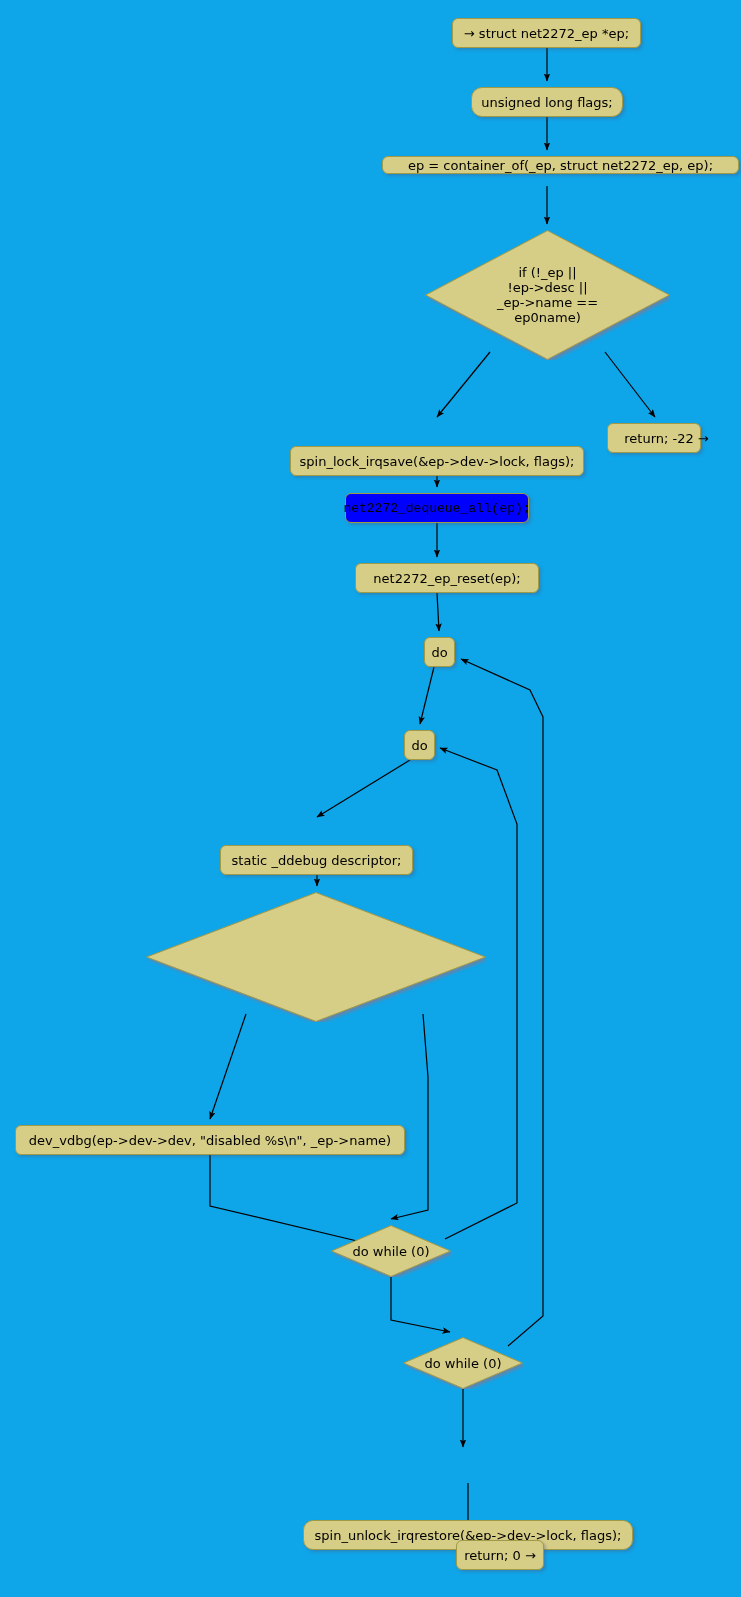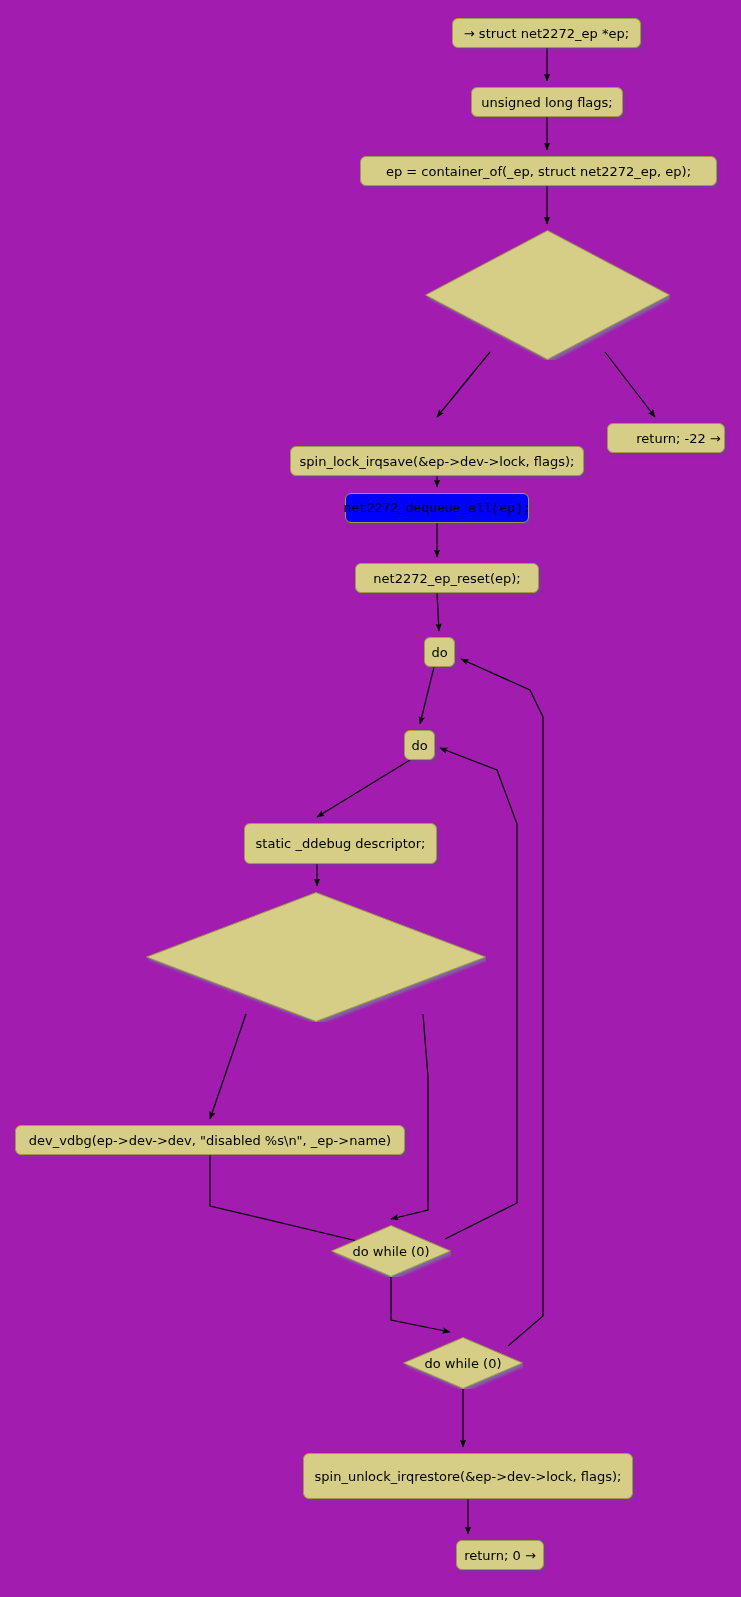--- a/index.html
+++ b/index.html
@@ -7,21 +7,21 @@
     padding: 0;
     background: #ffffff;
   }
   body {
     font-family: "DejaVu Sans", sans-serif;
   }
   #canvas {
     position: relative;
     width: 741px;
     height: 1597px;
-    background: #a21caf;
+    background: #0ea5e9;
     overflow: hidden;
   }
   #edges {
     position: absolute;
     left: 0;
     top: 0;
     width: 741px;
     height: 1597px;
     pointer-events: none;
   }
@@ -98,39 +98,42 @@
         <polyline points="445,1239 517,1203 517,824 497,770 440,748" fill="none" stroke="#000000" stroke-width="1.2" marker-end="url(#arrowhead)"></polyline>
         <polyline points="391,1277 391,1320 450,1332" fill="none" stroke="#000000" stroke-width="1.2" marker-end="url(#arrowhead)"></polyline>
         <polyline points="508,1346 543,1316 543,717 530,690 461,659" fill="none" stroke="#000000" stroke-width="1.2" marker-end="url(#arrowhead)"></polyline>
         <polyline points="463,1389 463,1447" fill="none" stroke="#000000" stroke-width="1.2" marker-end="url(#arrowhead)"></polyline>
         <polyline points="468,1483 468,1534" fill="none" stroke="#000000" stroke-width="1.2" marker-end="url(#arrowhead)"></polyline>
       </g>
   </svg>
 
   <div id="node-group">
       <div class="node rect" style="left: 452px; top: 18px; width: 189px; height: 30px;"><span>→ struct net2272_ep *ep;</span></div>
-      <div class="node rect" style="left: 471px; top: 87px; width: 152px; height: 30px;"><span>unsigned long flags;</span></div>
-      <div class="node rect" style="left: 360px; top: 156px; width: 357px; height: 30px;"><span>ep = container_of(_ep, struct net2272_ep, ep);</span></div>
+      <div class="node rect" style="left: 471px; top: 87px; width: 152px; height: 30px; border-radius: 11px;"><span>unsigned long flags;</span></div>
+      <div class="node rect" style="left: 382px; top: 156px; width: 357px; height: 18px;"><span>ep = container_of(_ep, struct net2272_ep, ep);</span></div>
       <div class="node diamond" style="left: 425px; top: 230px; width: 245px; height: 130px;"><svg class="dshape" viewBox="0 0 245 130" preserveAspectRatio="none">
           <polygon points="122.5,0.6 244.4,65 122.5,129.4 0.6,65" fill="#d6cd87" stroke="#a09a46" stroke-width="1" filter="url(#nodeshadow)"></polygon>
-        </svg></div>
+        </svg><span class="dlabel">if (!_ep ||
+!ep-&gt;desc ||
+_ep-&gt;name ==
+ep0name)</span></div>
       <div class="node rect" style="left: 290px; top: 423px; width: 294px; height: 30px; margin-top: 23px;"><span>spin_lock_irqsave(&amp;ep-&gt;dev-&gt;lock, flags);</span></div>
-      <div class="node rect" style="left: 607px; top: 423px; width: 118px; height: 30px; padding-left: 32px;"><span>return; -22 →</span></div>
+      <div class="node rect" style="left: 607px; top: 423px; width: 94px; height: 30px; padding-left: 32px;"><span>return; -22 →</span></div>
       <div class="node rect hl" style="left: 345px; top: 493px; width: 184px; height: 30px; font-family: Liberation Mono, monospace;"><span>net2272_dequeue_all(ep);</span></div>
       <div class="node rect" style="left: 355px; top: 563px; width: 184px; height: 30px;"><span>net2272_ep_reset(ep);</span></div>
       <div class="node rect" style="left: 424px; top: 637px; width: 31px; height: 30px;"><span>do</span></div>
       <div class="node rect" style="left: 404px; top: 730px; width: 31px; height: 30px;"><span>do</span></div>
-      <div class="node rect" style="left: 220px; top: 823px; width: 193px; height: 41px; margin-left: 24px;"><span>static _ddebug descriptor;</span></div>
+      <div class="node rect" style="left: 220px; top: 845px; width: 193px; height: 30px;"><span>static _ddebug descriptor;</span></div>
       <div class="node diamond" style="left: 146px; top: 892px; width: 340px; height: 130px;"><svg class="dshape" viewBox="0 0 340 130" preserveAspectRatio="none">
           <polygon points="170,0.6 339.4,65 170,129.4 0.6,65" fill="#d6cd87" stroke="#a09a46" stroke-width="1" filter="url(#nodeshadow)"></polygon>
         </svg></div>
       <div class="node rect" style="left: 15px; top: 1125px; width: 390px; height: 30px;"><span>dev_vdbg(ep-&gt;dev-&gt;dev, "disabled %s\n", _ep-&gt;name)</span></div>
       <div class="node diamond" style="left: 331px; top: 1225px; width: 120px; height: 52px;"><svg class="dshape" viewBox="0 0 120 52" preserveAspectRatio="none">
           <polygon points="60,0.6 119.4,26 60,51.4 0.6,26" fill="#d6cd87" stroke="#a09a46" stroke-width="1" filter="url(#nodeshadow)"></polygon>
         </svg><span class="dlabel">do while (0)</span></div>
       <div class="node diamond" style="left: 403px; top: 1337px; width: 120px; height: 52px;"><svg class="dshape" viewBox="0 0 120 52" preserveAspectRatio="none">
           <polygon points="60,0.6 119.4,26 60,51.4 0.6,26" fill="#d6cd87" stroke="#a09a46" stroke-width="1" filter="url(#nodeshadow)"></polygon>
         </svg><span class="dlabel">do while (0)</span></div>
-      <div class="node rect" style="left: 303px; top: 1453px; width: 330px; height: 46px;"><span>spin_unlock_irqrestore(&amp;ep-&gt;dev-&gt;lock, flags);</span></div>
+      <div class="node rect" style="left: 303px; top: 1520px; width: 330px; height: 30px; border-radius: 10px;"><span>spin_unlock_irqrestore(&amp;ep-&gt;dev-&gt;lock, flags);</span></div>
       <div class="node rect" style="left: 424px; top: 1540px; width: 88px; height: 30px; margin-left: 32px;"><span>return; 0 →</span></div>
     </div>
 
 </div>
 
 </body></html>

